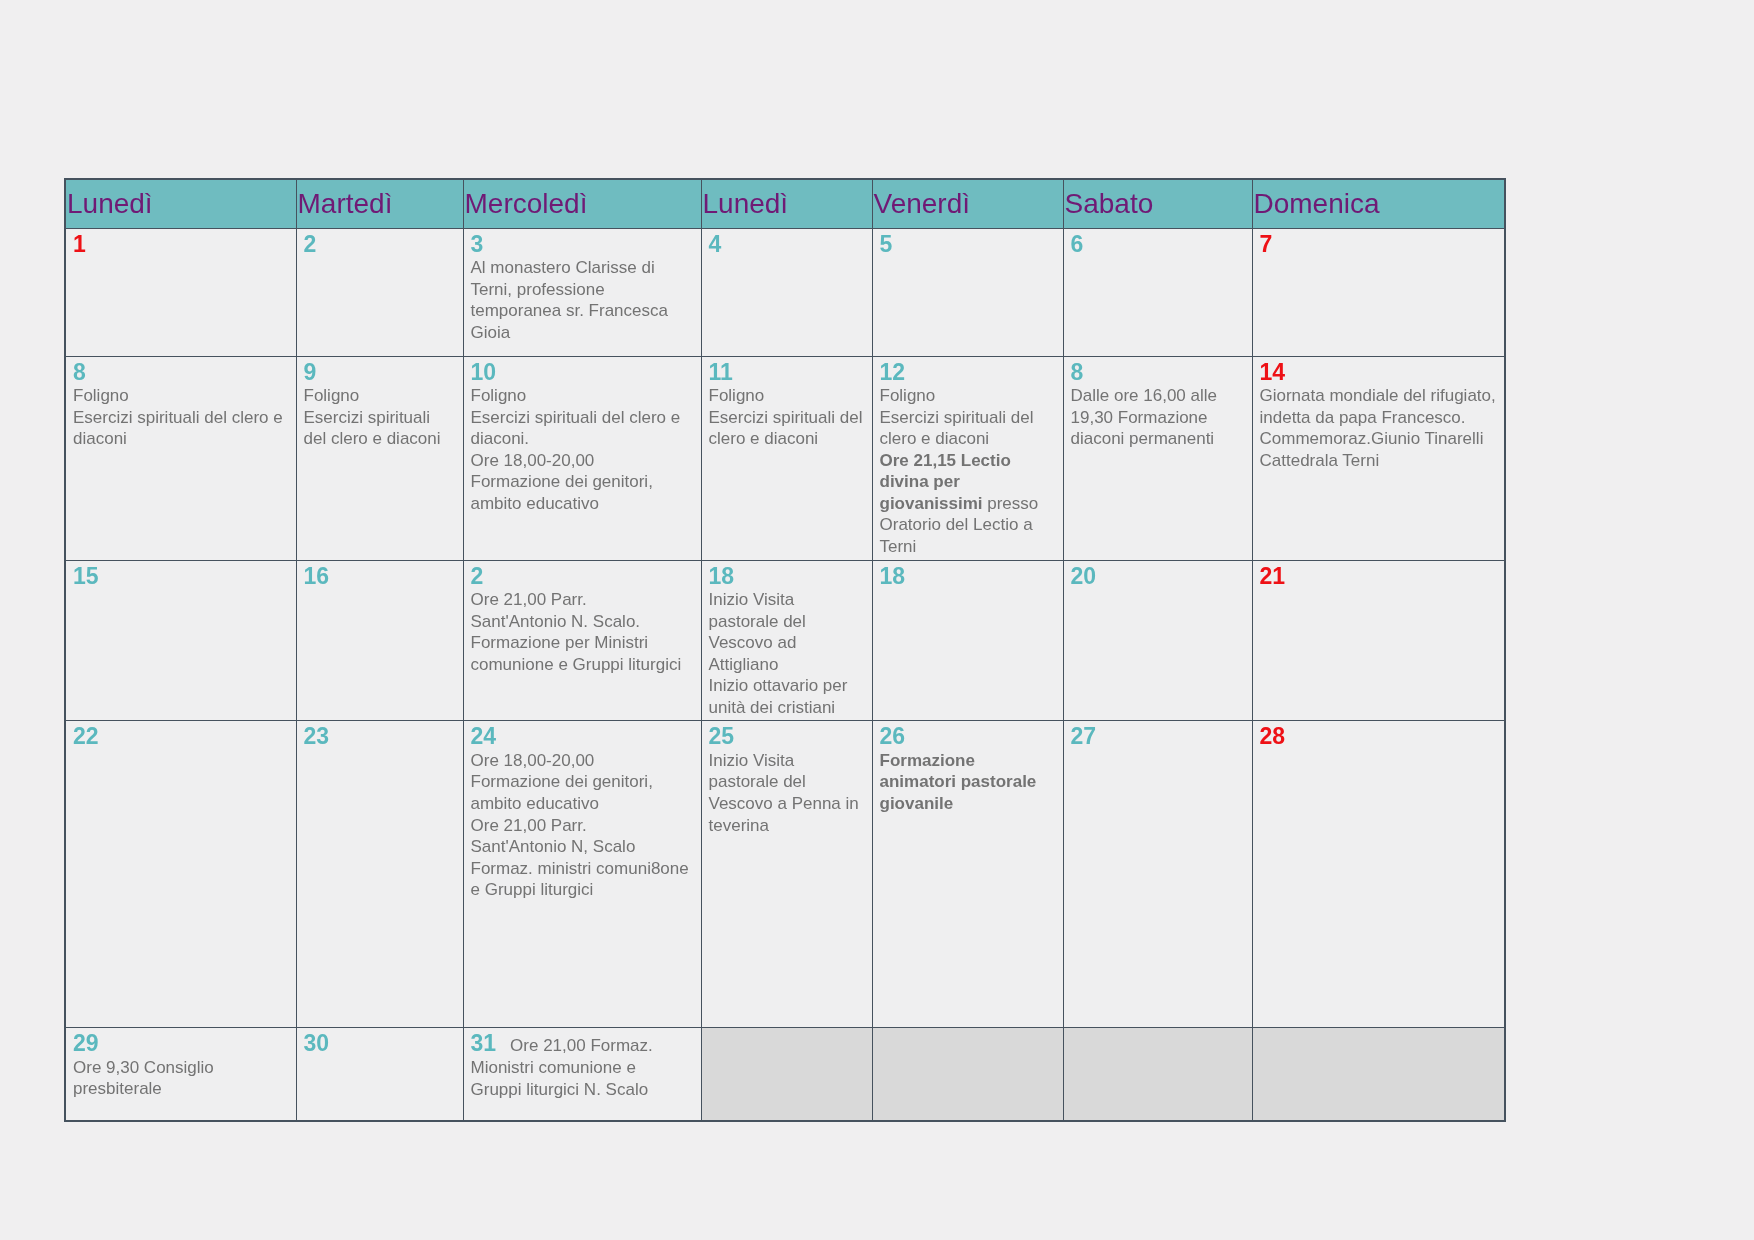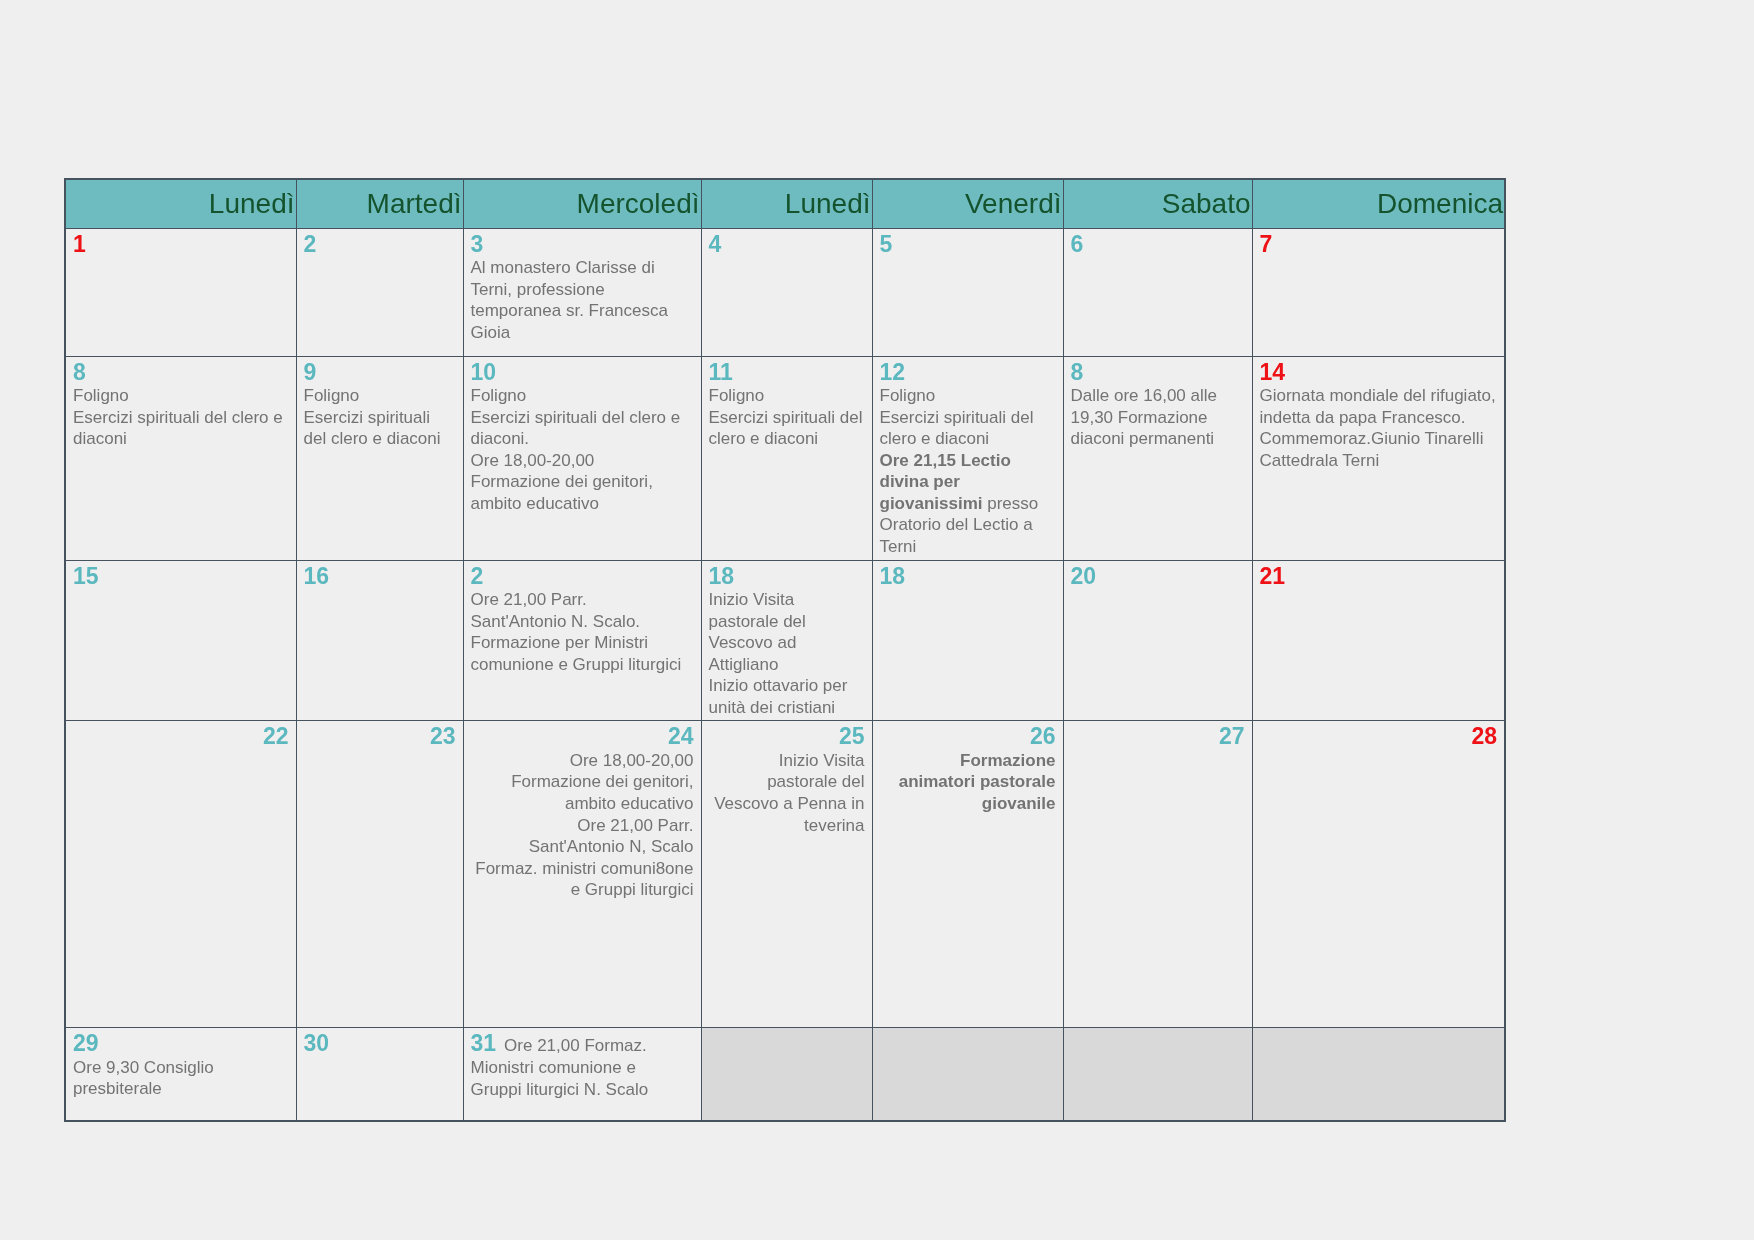--- a/index.html
+++ b/index.html
@@ -45,48 +45,48 @@
   col.c0 { width: 231px; }
   col.c1 { width: 167px; }
   col.c2 { width: 238px; }
   col.c3 { width: 171px; }
   col.c4 { width: 191px; }
   col.c5 { width: 189px; }
   col.c6 { width: 253px; }
   thead tr { height: 49px; }
   thead th {
     background: #6fbcc0;
-    color: #14532d;
+    color: #701a75;
     font-size: 28px;
     font-weight: normal;
-    text-align: right;
+    text-align: left;
     vertical-align: middle;
     border-bottom: 2px solid #3d4953;
   }
   tbody tr:nth-child(1) { height: 128px; }
   tbody tr:nth-child(2) { height: 203px; }
   tbody tr:nth-child(3) { height: 159px; }
-  tbody tr:nth-child(4) { height: 307px; text-align: right; }
+  tbody tr:nth-child(4) { height: 307px; }
   tbody tr:nth-child(5) { height: 93px; }
   tbody td {
     vertical-align: top;
     padding: 2px 7px 2px 7px;
     background: #efeff0;
   }
   tbody td.disabled {
     background: #d9d9d9;
   }
   .day-number {
     font-size: 23px;
     font-weight: bold;
     line-height: 1.15;
   }
   .day-number.teal { color: #5bb8be; }
   .day-number.red  { color: #ee1116; }
-  .day-number.inline { display: inline; margin-right: 8px; }
+  .day-number.inline { display: inline; margin-right: 14px; }
   .day-events {
     font-size: 17px;
     color: #737373;
     line-height: 1.27;
     white-space: pre-line;
   }
   .day-events.inline { display: inline; }
   .day-events .seg-bold { font-weight: bold; }
 </style>
 </head>

